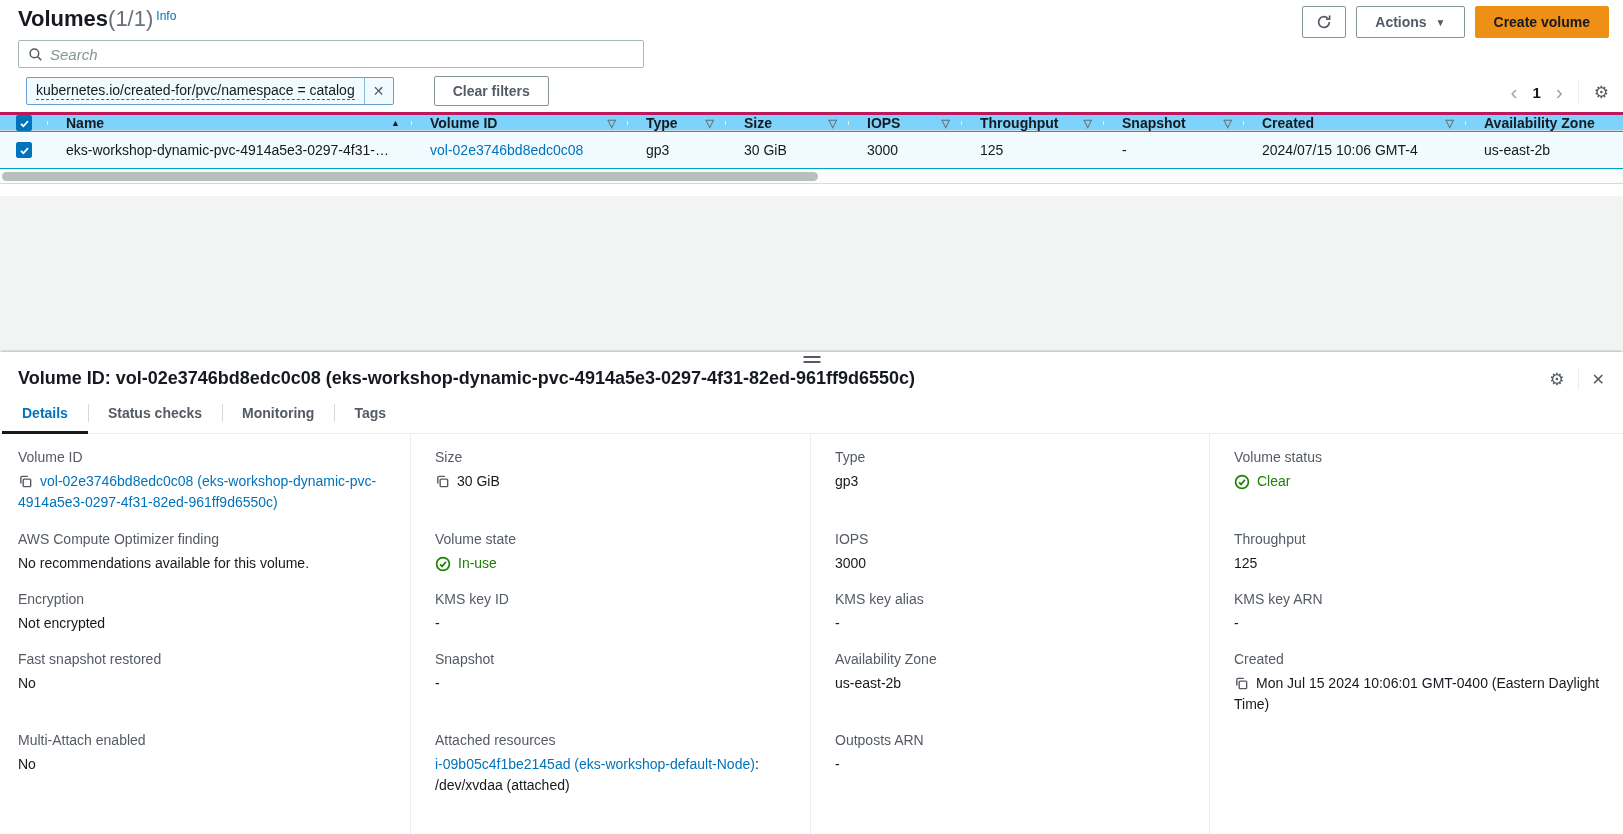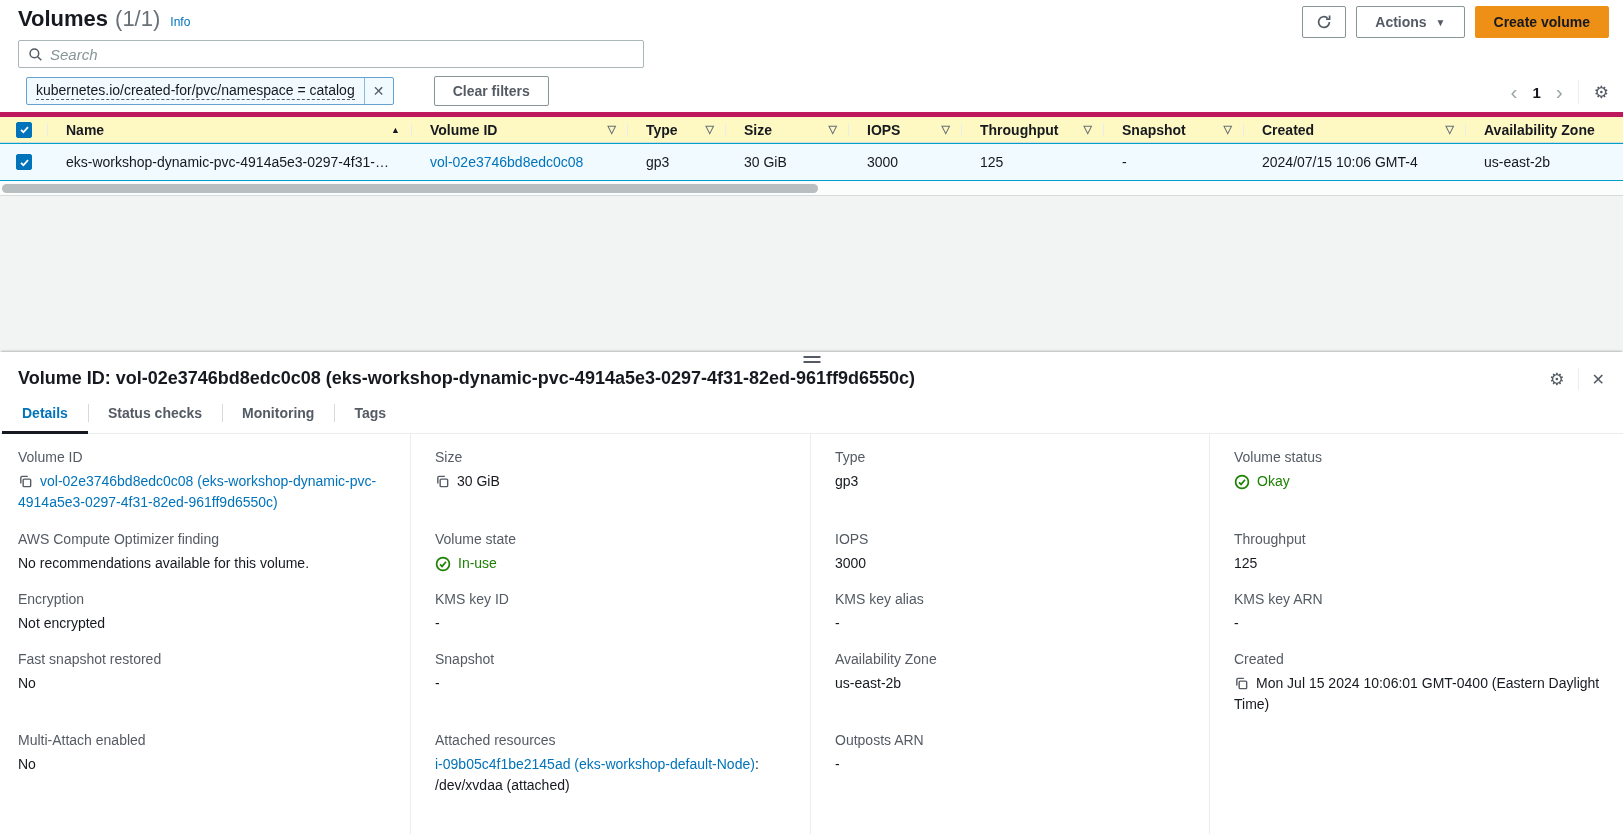--- a/index.html
+++ b/index.html
@@ -2,21 +2,21 @@
 <html><head>
 <meta charset="utf-8">
 <style>
   * { box-sizing: border-box; margin: 0; padding: 0; }
   html,body { width:1623px; height:834px; }
   body { font-family:"Liberation Sans", sans-serif; font-size:14px; color:#16191f; background:#fff; }
   .app { position:relative; width:1623px; height:834px; overflow:hidden; background:#fff; }
 
   
   .title-row { position:absolute; left:18px; right:14px; top:6px; display:flex; justify-content:space-between; align-items:flex-start; }
-  .title-group { display:flex; align-items:flex-end; gap:7px; }
+  .title-group { display:flex; align-items:center; }
   .page-title { font-size:22px; font-weight:700; color:#16191f; }
   .page-counter { font-size:22px; font-weight:400; color:#687078; }
   .info-link { font-size:12px; font-weight:400; color:#0073bb; text-decoration:none; position:relative; top:-3px; margin-left:3px; cursor:pointer; }
   .toolbar { display:flex; gap:10px; }
   .btn { height:32px; border:1px solid #879596; border-radius:2px; background:#fff; font-weight:700; color:#545b64; padding:0 18px; display:flex; align-items:center; gap:9px; font-size:14px; cursor:pointer; font-family:inherit; }
   .btn-icon { width:44px; padding:0; justify-content:center; }
   .btn-primary { background:#ee9016; border-color:#ee9016; color:#16191f; }
   .caret { font-size:10px; color:#545b64; }
 
   
@@ -36,21 +36,21 @@
   
   .pagination { position:absolute; right:14px; top:80px; display:flex; align-items:center; gap:15px; }
   .pg-arrow { font-size:21px; color:#95a5a6; line-height:20px; cursor:pointer; }
   .pg-num { font-weight:700; font-size:15px; color:#16191f; cursor:pointer; }
   .pg-divider { width:1px; height:24px; background:#eaeded; }
   .glyph-icon { color:#545b64; font-size:17px; cursor:pointer; }
 
   
   .table { position:absolute; top:112px; left:0; right:0; }
   .grid-cols { display:grid; grid-template-columns:48px 364px 216px 98px 123px 113px 142px 140px 222px 1fr; }
-  .thead { height:31px; border-top:5px solid #be185d; border-bottom:1px solid #d5dbdb; background:#fef9c3; }
+  .thead { height:19px; border-top:3px solid #be185d; border-bottom:1px solid #d5dbdb; background:#7dd3fc; }
   .th { display:flex; align-items:center; justify-content:space-between; padding:0 12px 0 18px; font-weight:700; position:relative; height:100%; cursor:pointer; }
   .th:not(:last-child)::after { content:""; position:absolute; right:0; top:6px; bottom:6px; width:1px; background:#eaeded; }
   .th-cb { justify-content:center; padding:0; }
   .sort-icon { font-size:9px; color:#16191f; }
   .filter-icon { font-size:11px; color:#687078; }
   .trow { height:38px; background:#f1faff; border-top:1px solid #00a1c9; border-bottom:1px solid #00a1c9; }
   .td { display:flex; align-items:center; padding-left:18px; overflow:hidden; white-space:nowrap; }
   .td-cb { justify-content:center; padding:0; }
   .checkbox { width:16px; height:16px; background:#0073bb; border:1px solid #0073bb; border-radius:2px; display:flex; align-items:center; justify-content:center; cursor:pointer; }
   .link { color:#0073bb; text-decoration:none; cursor:pointer; }
@@ -257,21 +257,21 @@
         <span class="f-label">Type</span>
         <div class="f-value">gp3</div>
       </div>
       <div class="cell bl">
         <span class="f-label">Volume status</span>
         <div class="f-value f-green">
           <svg viewBox="0 0 16 16" width="16" height="16" fill="none" stroke="#1d8102" stroke-width="1.7">
               <circle cx="8" cy="8" r="6.4"></circle>
               <path d="M5 8.3l2.1 2.1 3.9-4.6"></path>
             </svg>
-          <span>Okay</span>
+          <span>Clear</span>
         </div>
       </div>
 
       <div class="cell c1">
         <span class="f-label">AWS Compute Optimizer finding</span>
         <div class="f-value">No recommendations available for this volume.</div>
       </div>
       <div class="cell bl">
         <span class="f-label">Volume state</span>
         <div class="f-value f-green">

